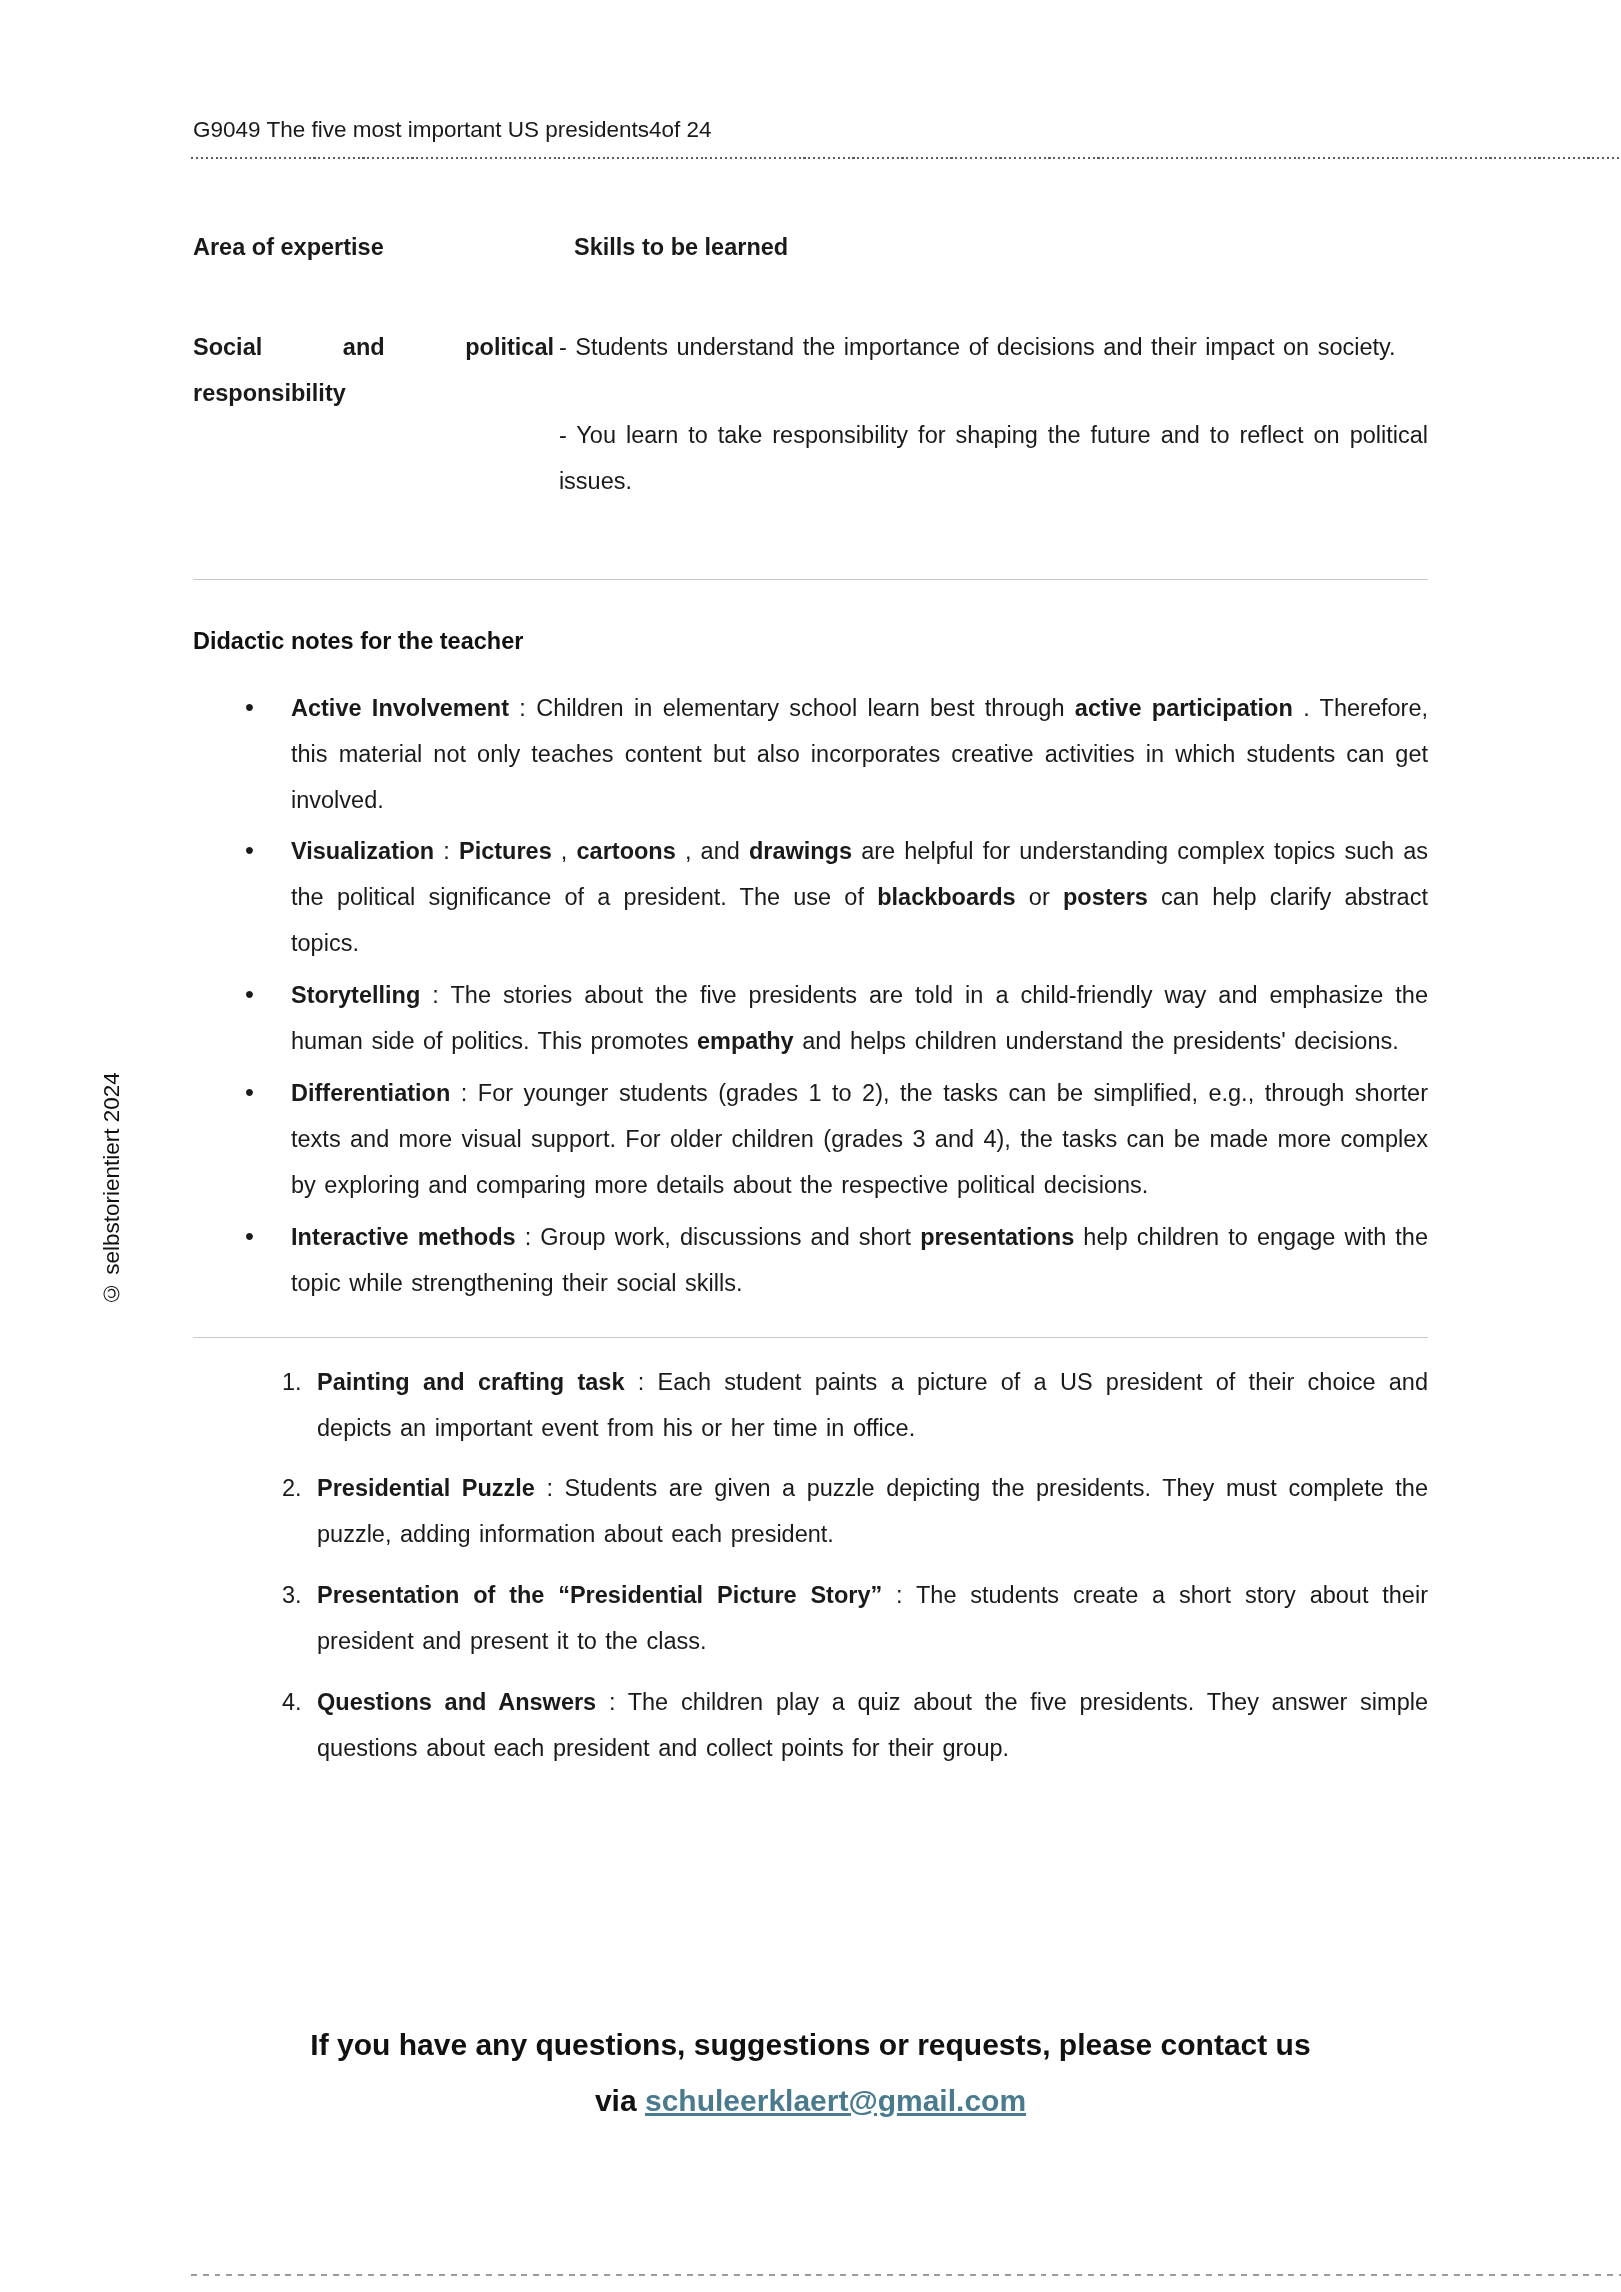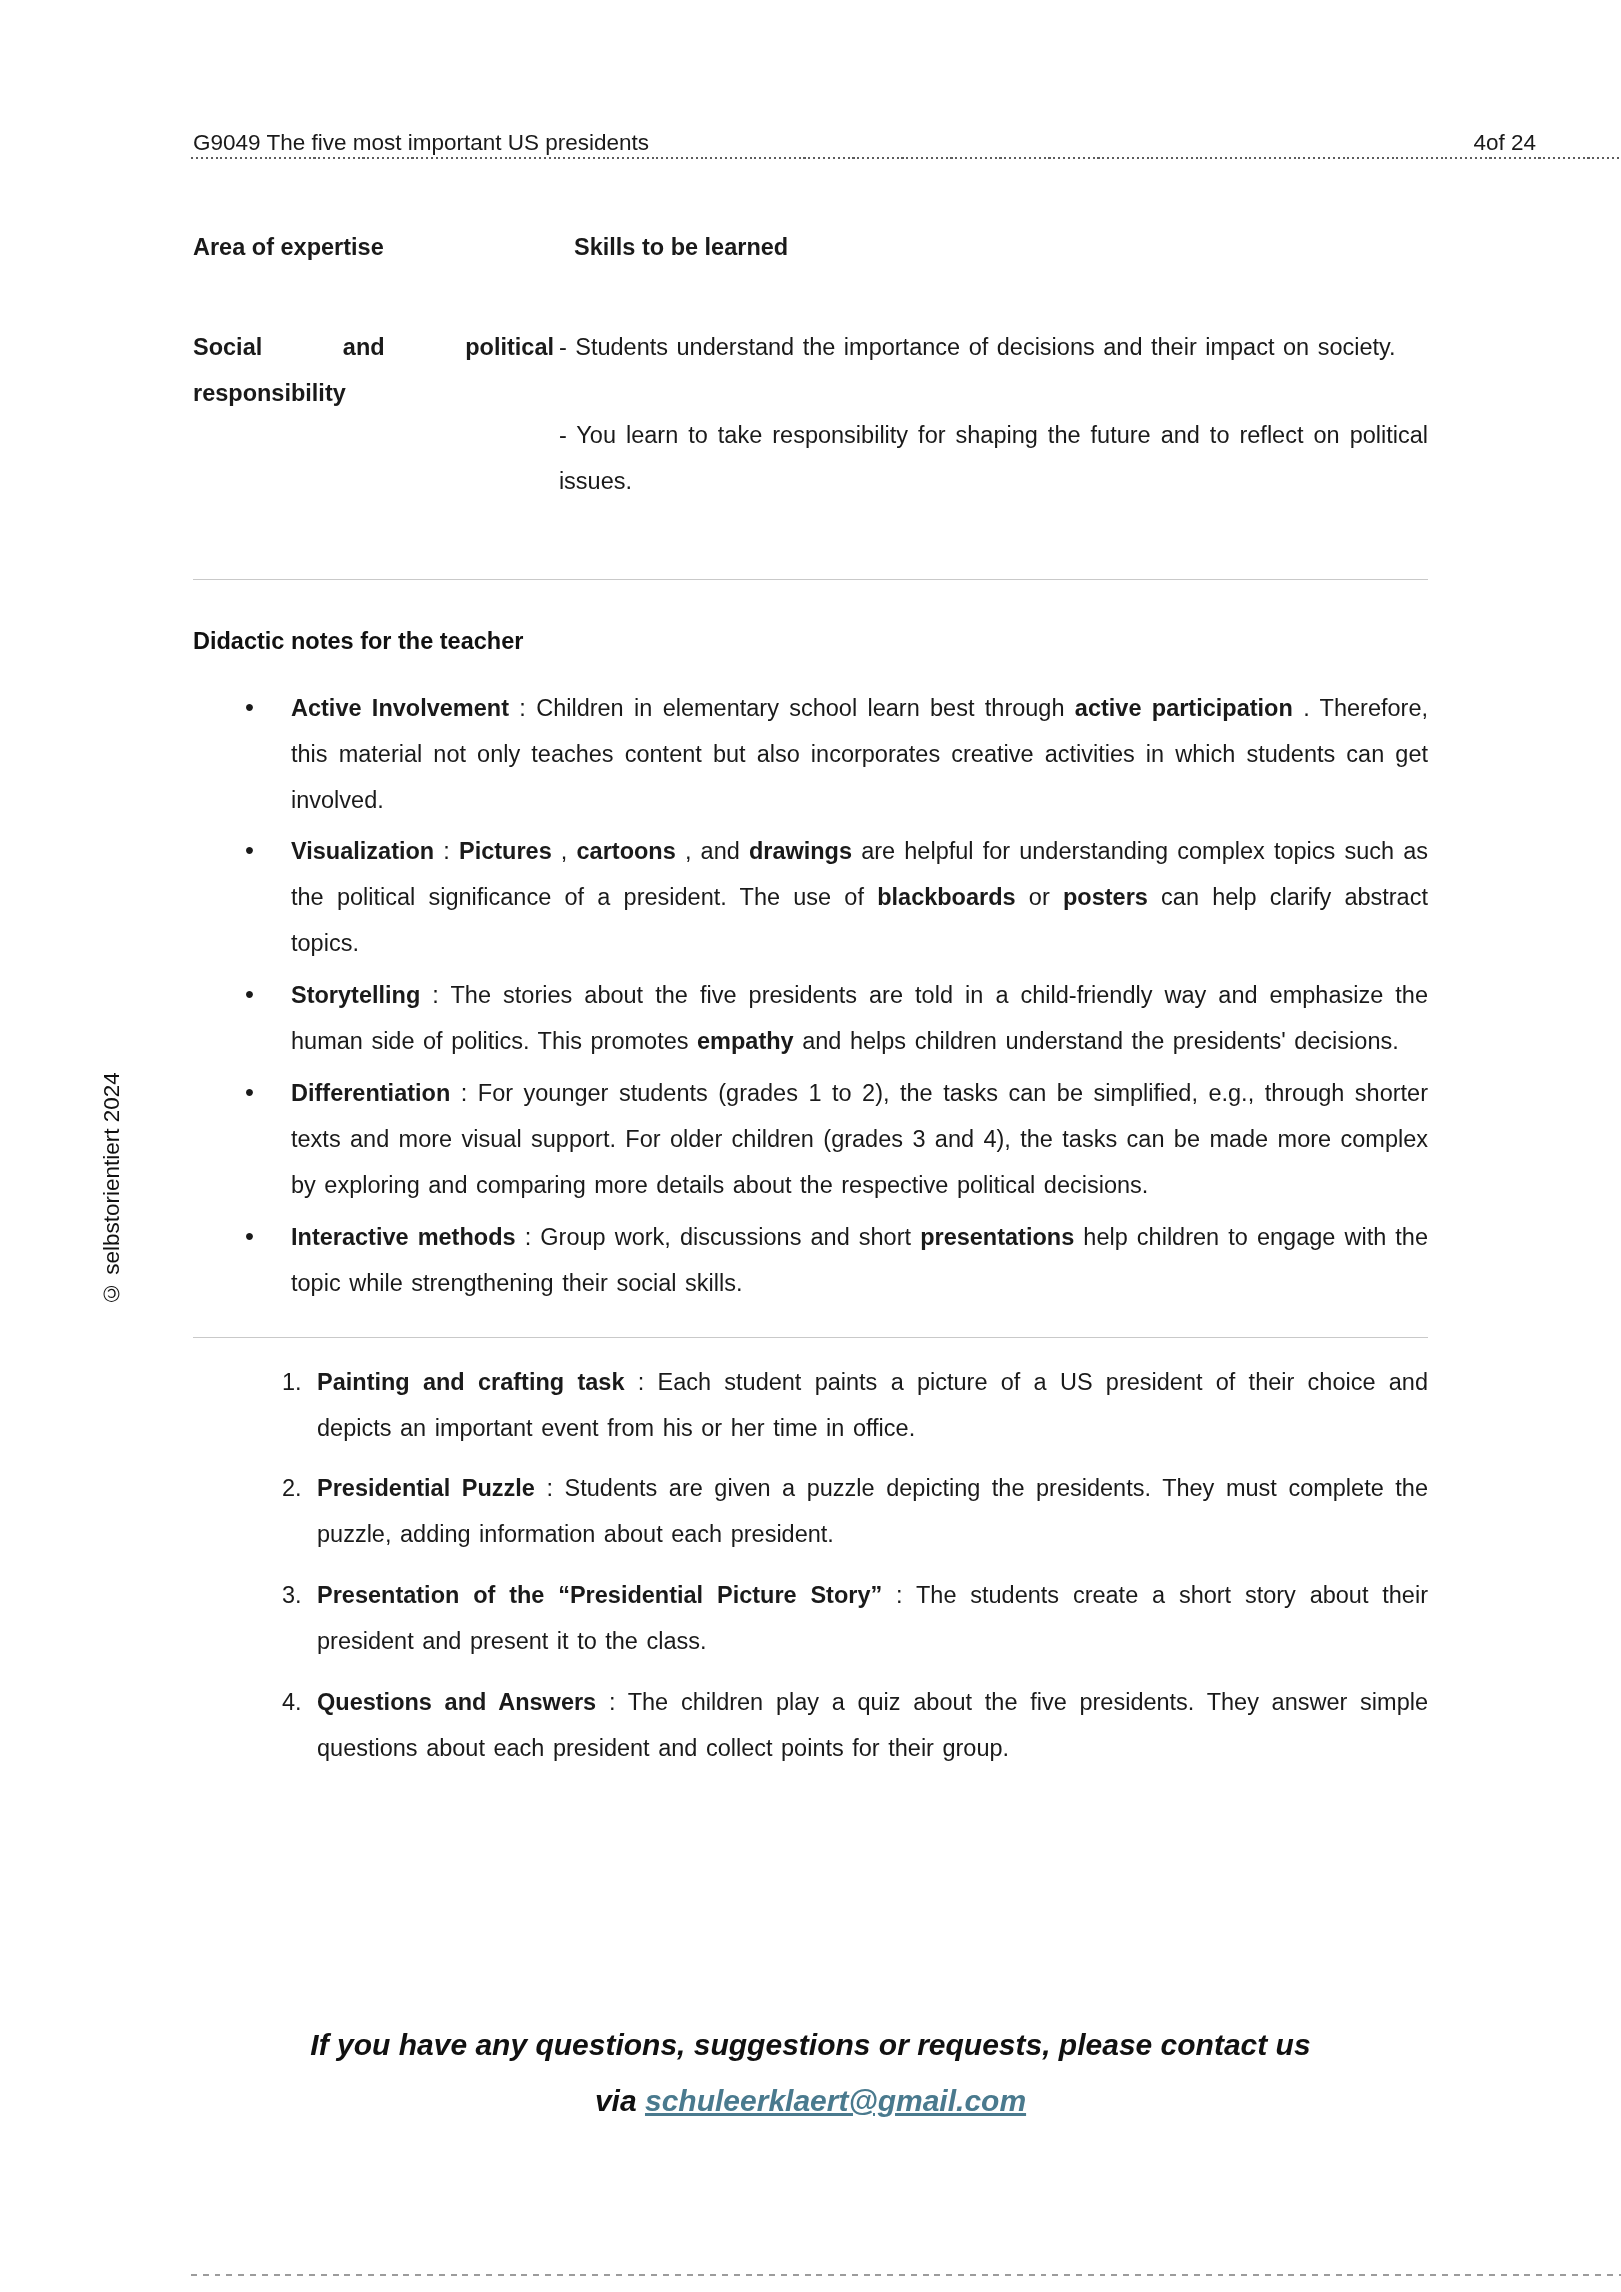--- a/index.html
+++ b/index.html
@@ -1,22 +1,22 @@
 <!DOCTYPE html>
 <html><head>
 <meta charset="utf-8">
 <title>G9049 – page 4</title>
 <style>
   html,body{margin:0;padding:0;background:#ffffff;}
   .page{position:relative;width:1621px;height:2293px;background:#ffffff;
         font-family:"Liberation Sans",sans-serif;color:#1a1a1a;overflow:hidden;}
 
   
-  .hdr{position:absolute;top:130px;left:193px;right:85px;display:flex;
-       justify-content:space-between;font-size:22.5px;line-height:25.5px;}
+  .hdr{position:absolute;top:117px;left:193px;right:85px;display:flex;
+       justify-content:flex-start;font-size:22.5px;line-height:25.5px;}
   .hdr-rule{position:absolute;top:157px;left:191px;right:0;height:2px;
        background:repeating-linear-gradient(90deg,#5c5c5c 0 2px,transparent 2px 4.9px);}
 
   
   .side-copy{position:absolute;left:99px;top:1066px;height:240px;
        writing-mode:vertical-rl;transform:rotate(180deg);
        font-size:22.5px;color:#111;white-space:nowrap;}
 
   
   .main{position:absolute;left:193px;top:0;width:1235px;font-size:23.5px;line-height:46px;}
@@ -41,21 +41,21 @@
        text-align:justify;word-spacing:2px;}
   ul.bullets .dot{position:absolute;left:52px;top:-1px;font-size:25.5px;}
   ol.tasks li{position:relative;padding-left:124px;margin:0 0 14.7px 0;
        text-align:justify;word-spacing:2px;}
   ol.tasks .num{position:absolute;left:89px;top:0;}
 
   b{font-weight:bold;}
 
   
   .contact{position:absolute;left:0;right:0;top:2017px;text-align:center;
-       font-weight:bold;font-size:30px;line-height:56px;color:#111;font-style:italic;}
+       font-weight:bold;font-size:30px;line-height:56px;color:#111;}
   .contact a{font-weight:bold;text-decoration:underline;cursor:pointer;}
 
   .bottom-rule{position:absolute;top:2274px;left:191px;right:0;height:2px;
        background:repeating-linear-gradient(90deg,#9c9c9c 0 5.9px,transparent 5.9px 11.8px);}
 </style>
 </head>
 <body>
 
 <div class="page">
 

